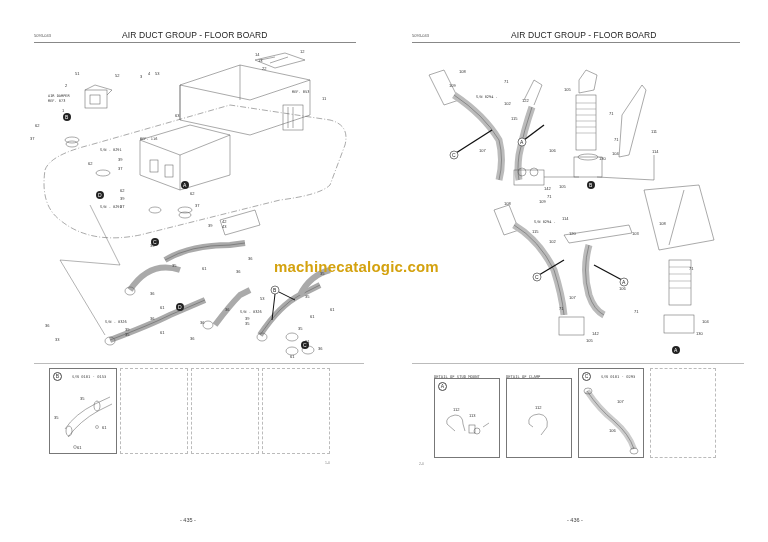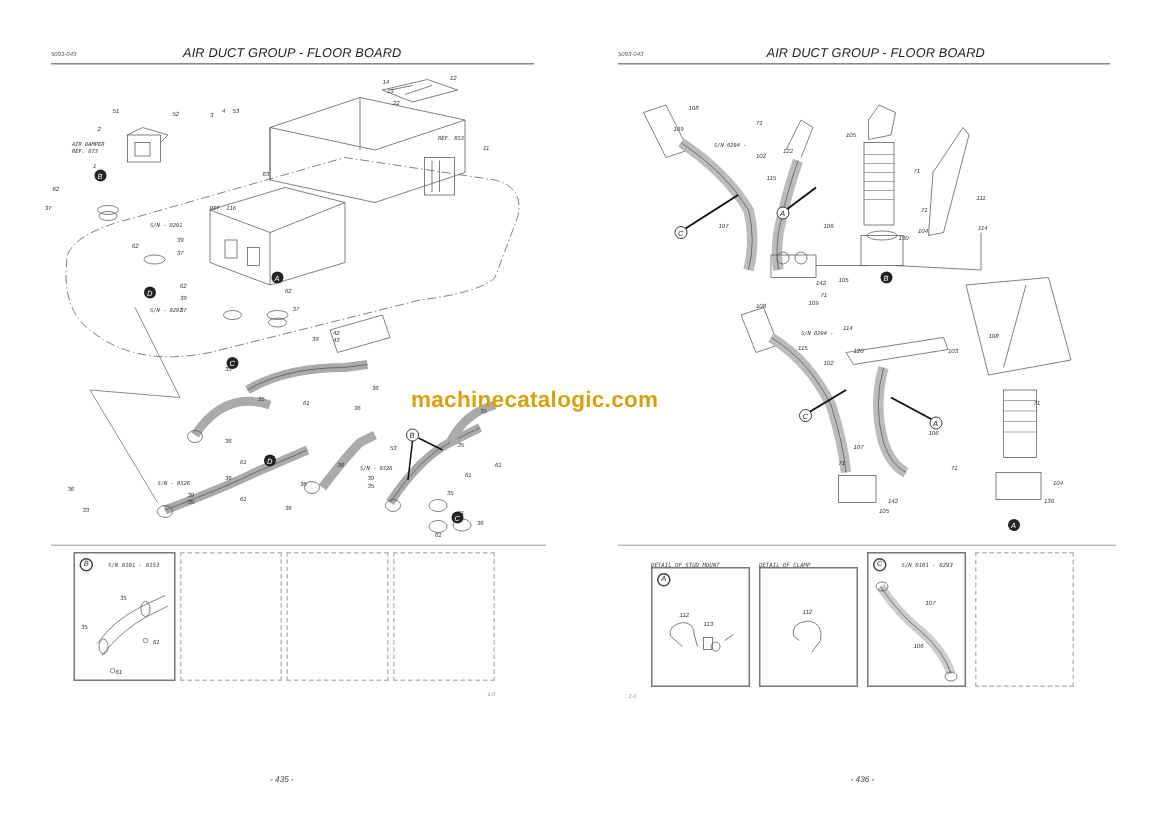--- a/index.html
+++ b/index.html
@@ -1,18 +1,18 @@
 <!DOCTYPE html>
 <html><head>
 <meta charset="utf-8">
 <style>
   * { box-sizing: border-box; margin: 0; padding: 0; }
   html, body { width: 768px; height: 542px; background: #ffffff; overflow: hidden; }
   body { font-family: "Liberation Sans", sans-serif; color: #222; position: relative; }
-  .page { position: absolute; top: 0; width: 384px; height: 542px; font-style: italic; }
+  .page { position: absolute; top: 0; width: 384px; height: 542px; }
   .page.left { left: 0; }
   .page.right { left: 384px; }
   .doc-code { position: absolute; top: 33px; font-size: 4px; color: #555; }
   .page-title { position: absolute; top: 30px; font-size: 8.5px; color: #222; letter-spacing: 0.1px; }
   .header-rule { position: absolute; top: 42px; height: 1px; background: #888; }
   .diagram { position: absolute; top: 45px; }
   .diagram svg { display: block; }
   .bottom-rule { position: absolute; height: 1px; background: #bbb; }
   .detail-box { position: absolute; border: 1px solid #777; background: #fff; }
   .detail-box.dashed { border: 1px dashed #bbb; }

